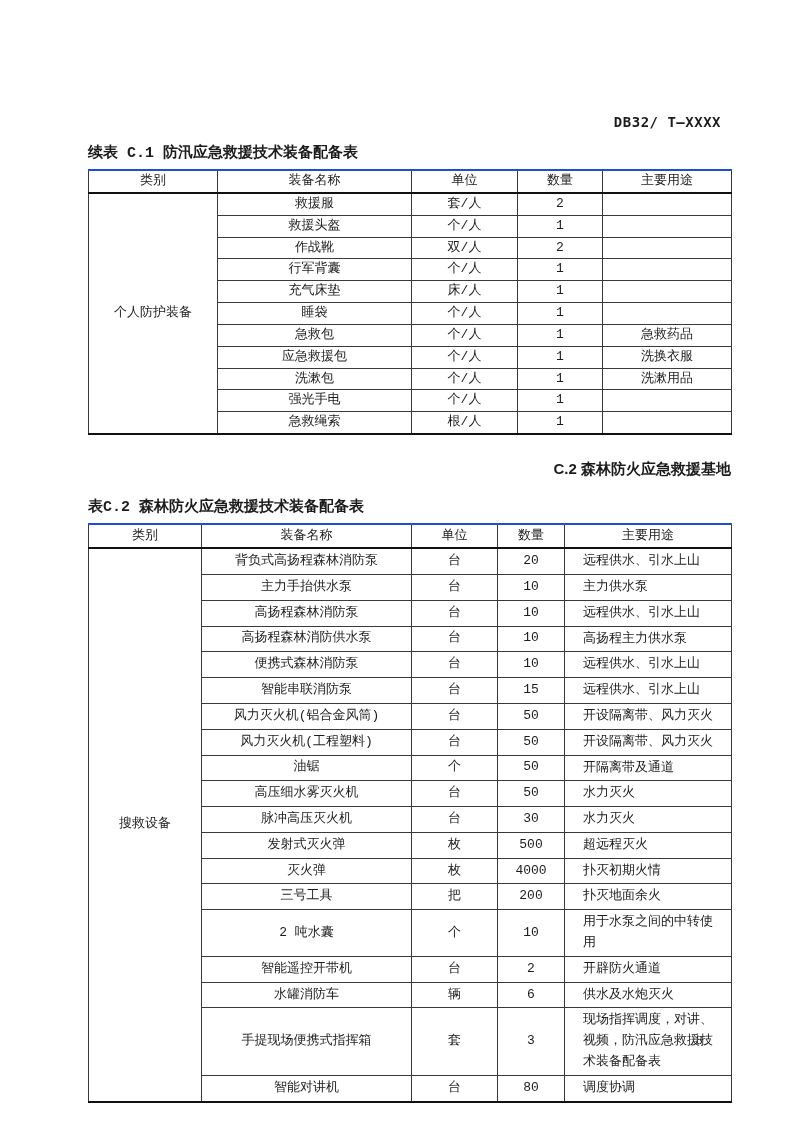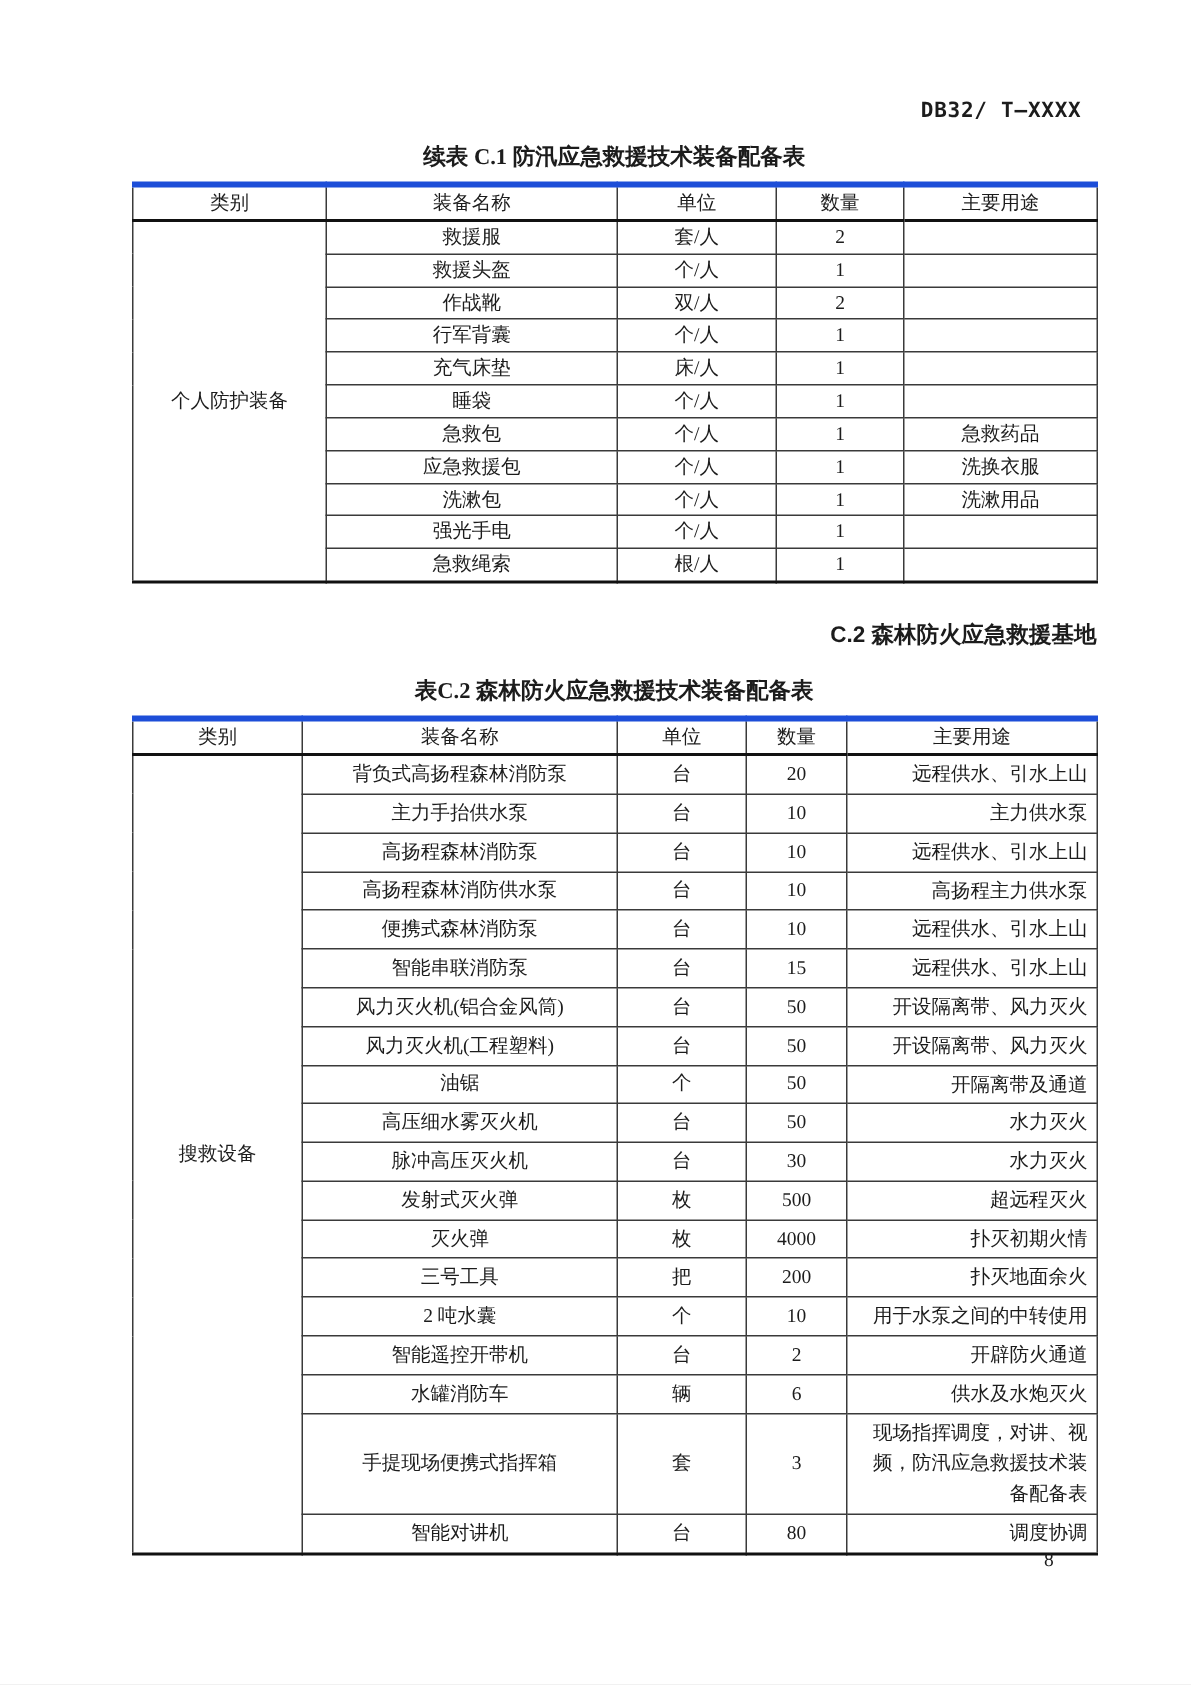--- a/index.html
+++ b/index.html
@@ -14,62 +14,62 @@
     color: #1c1c1c;
     overflow: hidden;
   }
   .content {
     position: absolute;
     left: 88px;
     top: 0;
     width: 643px;
   }
   .doc-header {
-    margin-top: 66px;
+    margin-top: 114px;
     text-align: right;
     padding-right: 10px;
     font-family: "DejaVu Sans Mono", monospace;
     font-weight: bold;
     font-size: 14px;
     letter-spacing: 0.5px;
   }
   .table-title {
-    text-align: center;
-    font-family: Liberation Serif, serif;
+    text-align: left;
+    font-family: Liberation Mono, monospace;
     font-weight: bold;
     font-size: 15px;
   }
   .title-1 { margin-top: 13px; }
   .title-2 { margin-top: 18px; }
   table {
     margin-top: 7px;
     width: 100%;
     border-collapse: collapse;
     table-layout: fixed;
     font-size: 13px;
   }
-  table { border-top: 4px solid #1d4ed8; border-bottom: 2px solid #111; }
+  table { border-top: 2px solid #1d4ed8; border-bottom: 2px solid #111; font-family: Liberation Mono, monospace; }
   th, td {
     border: 1px solid #3a3a3a;
     text-align: center;
     vertical-align: middle;
     padding: 1px 2px;
     font-weight: normal;
     line-height: 1.45;
     overflow: hidden;
     white-space: nowrap;
   }
   thead th { border-bottom: 2px solid #111; }
   .t1 th { height: 22px; }
   .t1 td { height: 21px; }
   .t2 th { height: 24px; }
   .t2 td { height: 23px; }
   .t2 .c-purpose {
-    text-align: right;
-    padding: 2px 6px;
+    text-align: left;
+    padding: 2px 18px;
     white-space: normal;
     line-height: 1.6;
   }
   .section-heading {
     margin-top: 25px;
     margin-left: 5px;
     font-family: "Liberation Sans", sans-serif;
     font-weight: bold;
     font-size: 15px;
     text-align: right;

